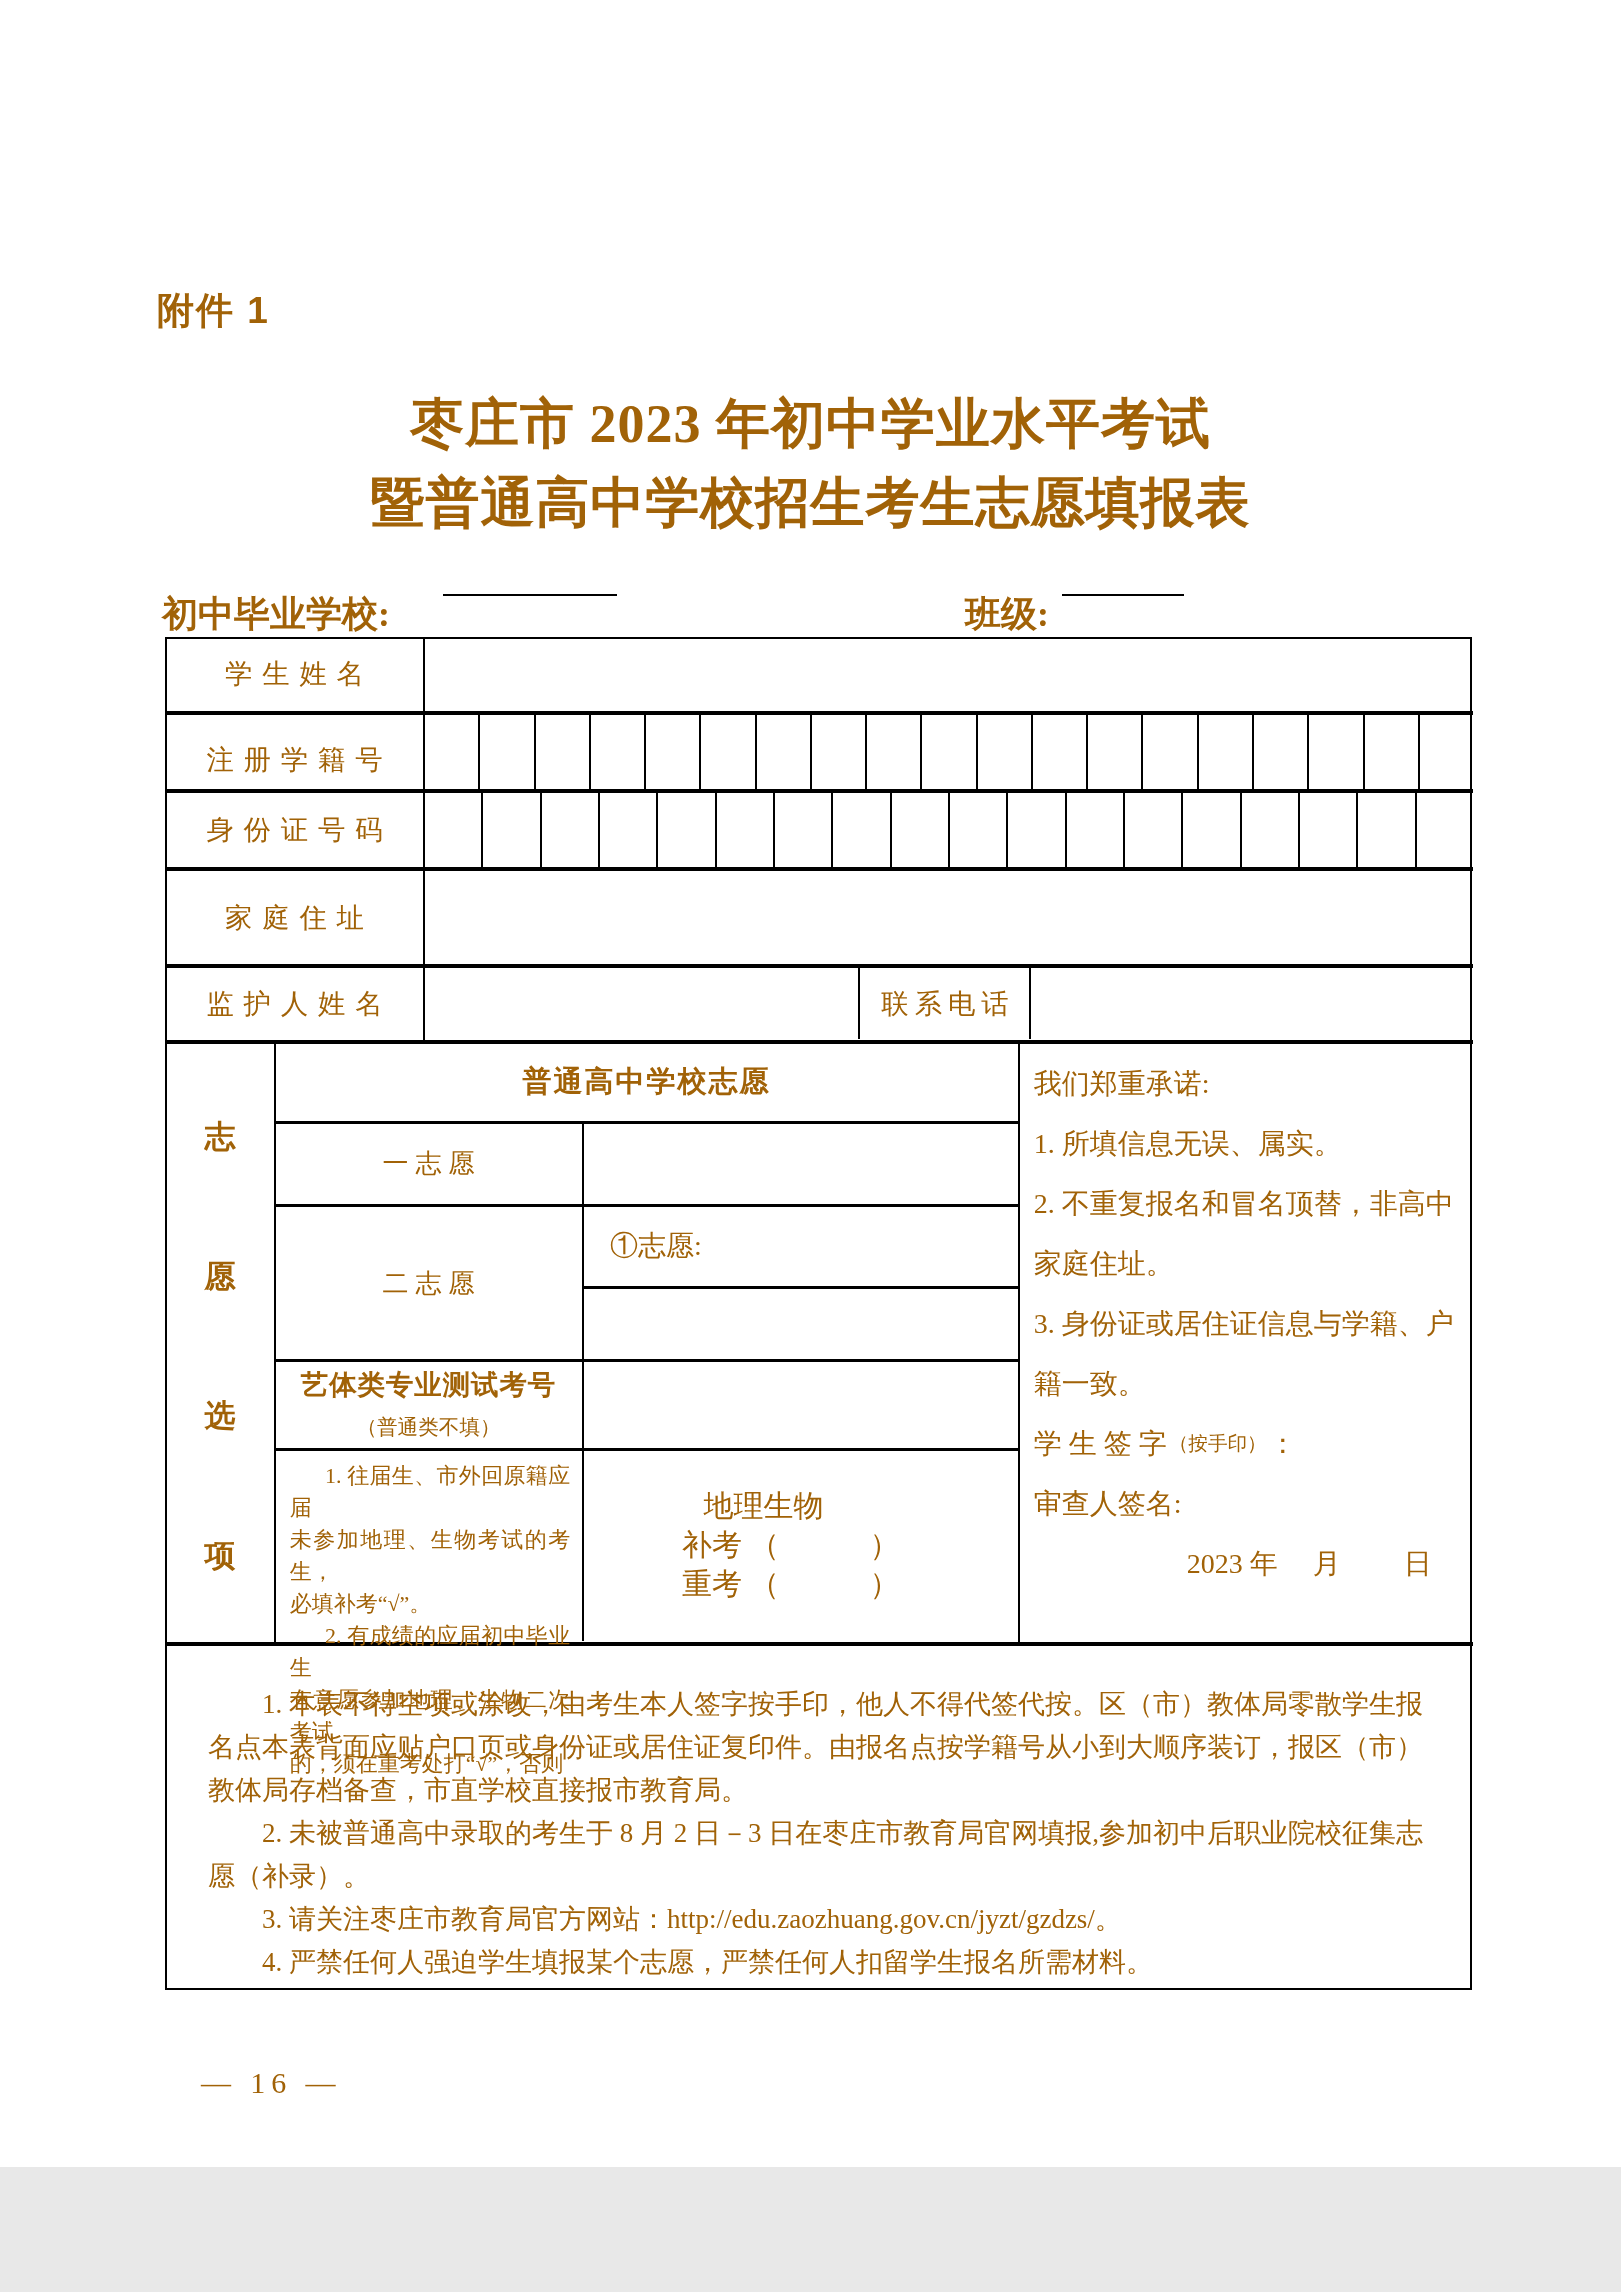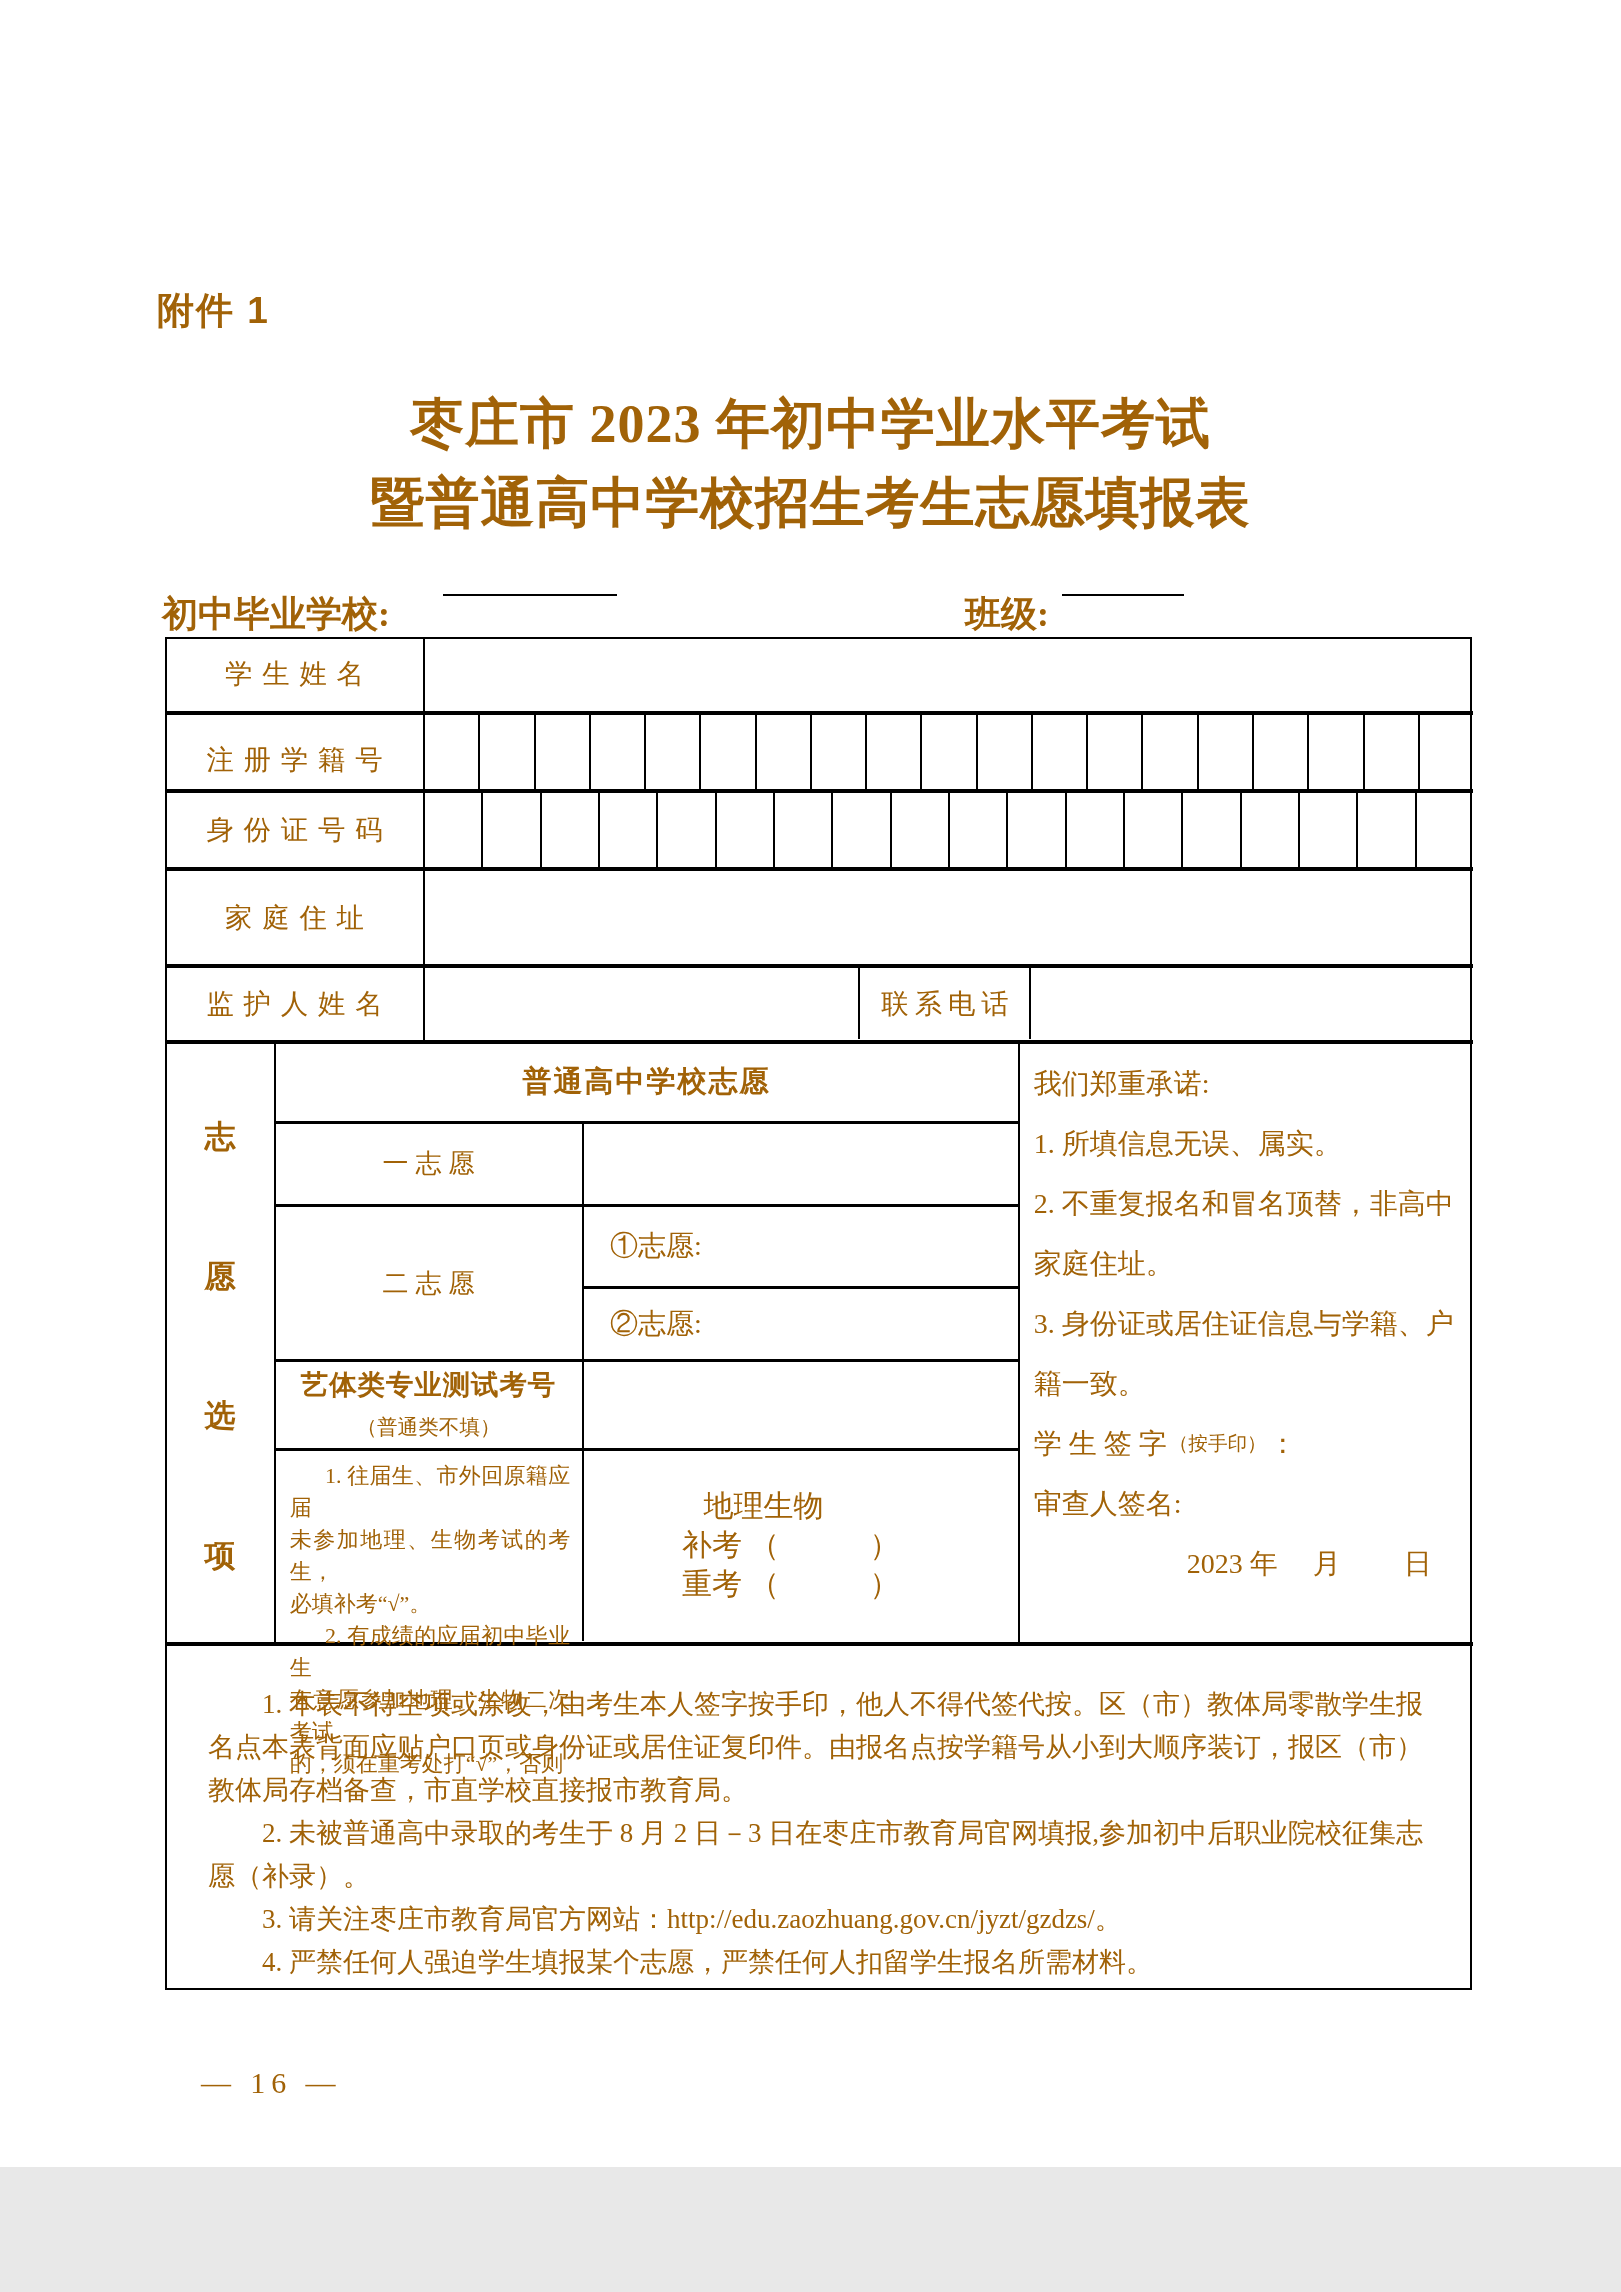--- a/index.html
+++ b/index.html
@@ -149,23 +149,20 @@
 
   <div class="abs cc subhead" style="left:275px;top:1042px;width:743px;height:79px;">普通高中学校志愿</div>
 
   <div class="abs cc choicelabel" style="left:275px;top:1123px;width:307px;height:80px;">一志愿</div>
   <div class="abs" style="left:584px;top:1123px;width:434px;height:80px;"></div>
 
   <div class="abs cc choicelabel" style="left:275px;top:1206px;width:307px;height:154px;">二志愿</div>
   <div class="abs subchoice" style="left:584px;top:1206px;width:434px;height:80px;">
     <span>①志愿:</span>
   </div>
-  <div class="abs subchoice" style="left:584px;top:1288px;width:434px;height:72px;">
-    <span>②志愿:</span>
-  </div>
 
   <div class="abs" style="left:275px;top:1361px;width:307px;height:86px;display:flex;flex-direction:column;align-items:center;justify-content:center;">
     <div class="artlabel">艺体类专业测试考号</div>
     <div class="artnote">（普通类不填）</div>
   </div>
   <div class="abs" style="left:584px;top:1361px;width:434px;height:86px;"></div>
 
   <div class="abs smallnotes" style="left:275px;top:1450px;width:307px;height:192px;">
     <div class="ind">1. 往届生、市外回原籍应届</div>
     <div>未参加地理、生物考试的考生，</div>

